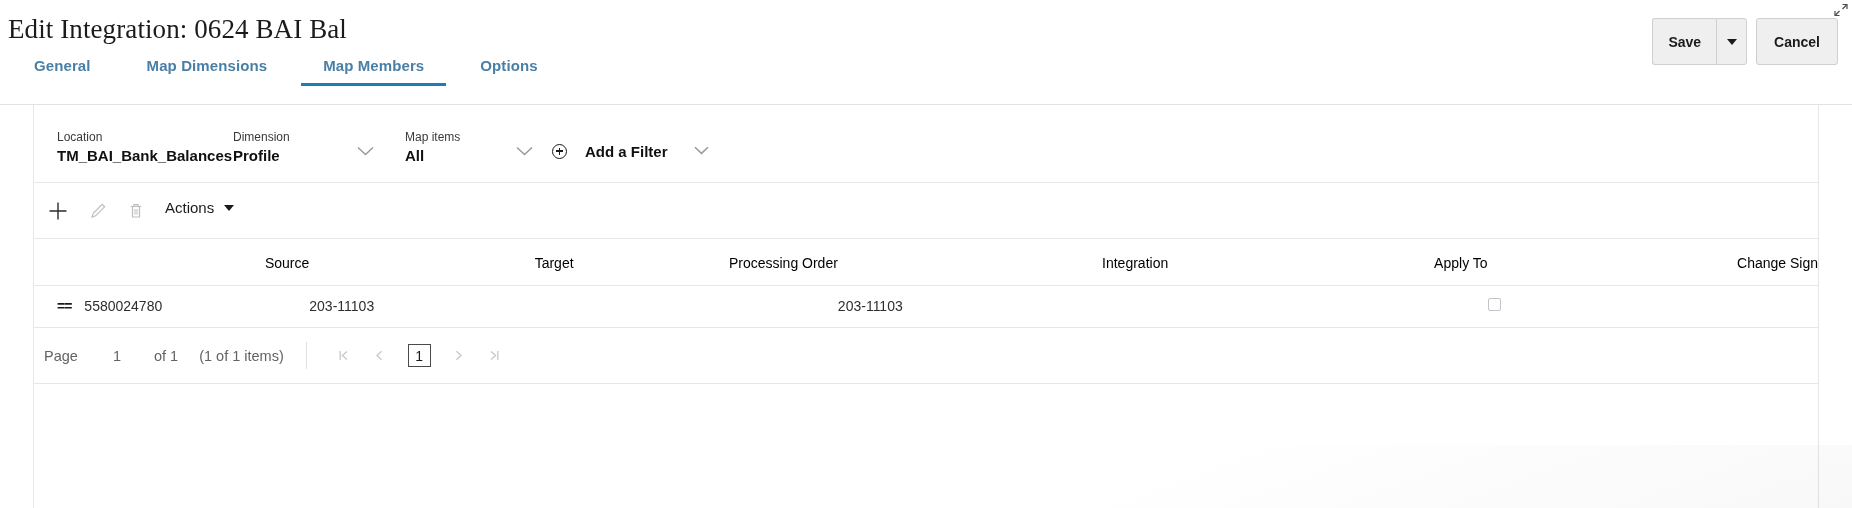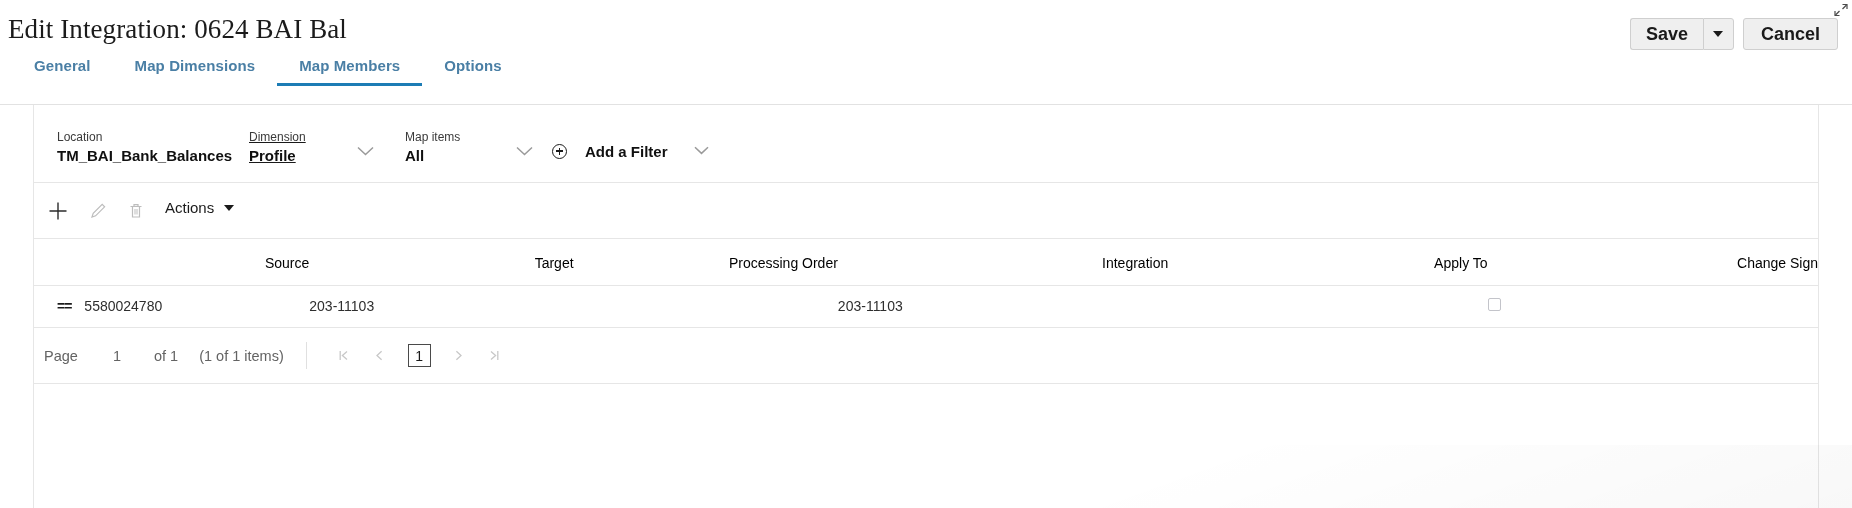--- a/index.html
+++ b/index.html
@@ -36,25 +36,25 @@
     top: 18px;
     display: flex;
     align-items: stretch;
     height: 30px;
   }
   .btn {
     background: #efefef;
     border: 1px solid #cfcfcf;
     border-radius: 3px;
     font-family: "Liberation Sans", sans-serif;
-    font-size: 18px;
+    font-size: 14px;
     font-weight: 700;
     color: #1a1a1a;
     padding: 0 14px;
-    height: 32px;
+    height: 47px;
     line-height: 28px;
     cursor: pointer;
     white-space: nowrap;
   }
   .btn-split-main { border-radius: 3px 0 0 3px; border-right: none; padding: 0 15px; }
   .btn-split-arrow {
     border-radius: 0 3px 3px 0;
     width: 31px;
     padding: 0;
     display: flex;
@@ -79,21 +79,21 @@
   }
 
   
   #tabs {
     position: absolute;
     left: 0;
     top: 57px;
     height: 36px;
     display: flex;
     align-items: flex-start;
-    gap: 0;
+    gap: 12px;
   }
   .tab {
     font-size: 15px;
     font-weight: 700;
     color: #4a7fa5;
     padding: 0 22px 9px 22px;
     cursor: pointer;
     white-space: nowrap;
     border-bottom: 3px solid transparent;
     letter-spacing: .1px;
@@ -150,21 +150,21 @@
     white-space: nowrap;
   }
   .filter-chevron {
     position: absolute;
     top: 38px;
     color: #9a9a9a;
     cursor: pointer;
   }
 
   #field-location { left: 23px; }
-  #field-dimension { left: 215px; text-decoration: underline; }
+  #field-dimension { left: 199px; }
   #chev-dimension { left: 322px; }
   #field-maptype { left: 371px; }
   #chev-maptype { left: 481px; }
 
   #add-filter {
     position: absolute;
     left: 518px;
     top: 37px;
     display: flex;
     align-items: center;

